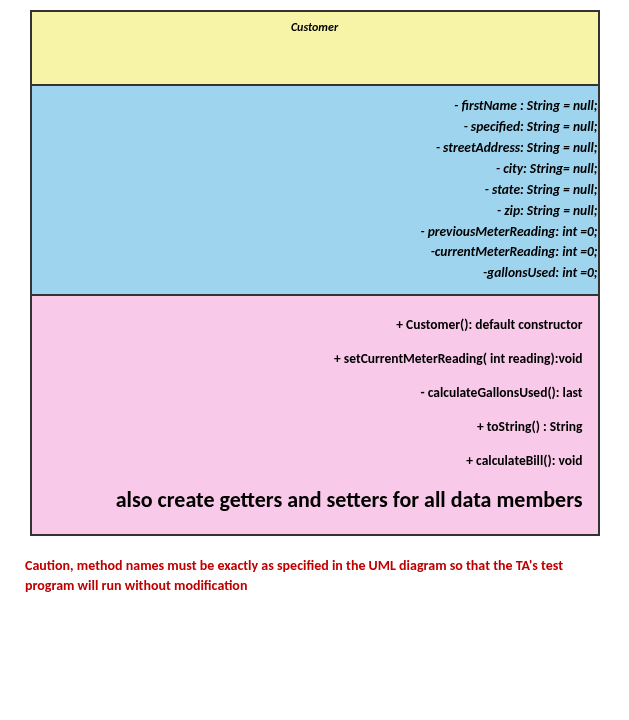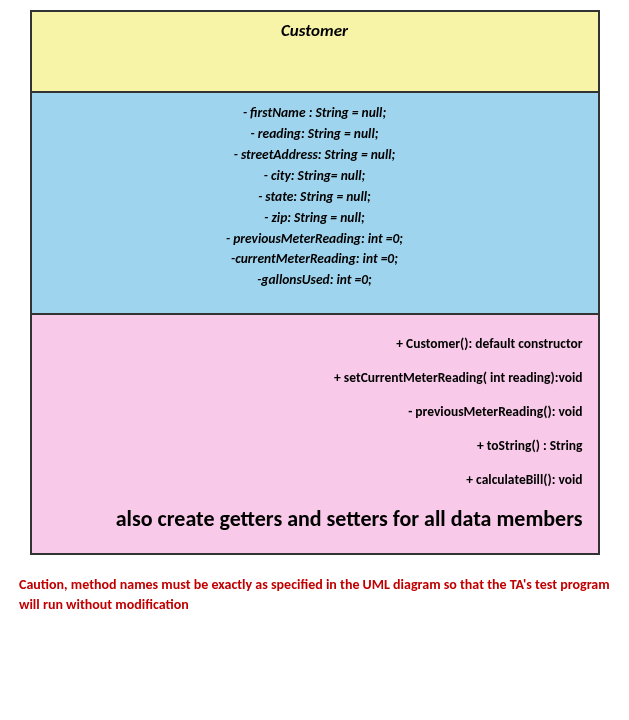--- a/index.html
+++ b/index.html
@@ -20,27 +20,27 @@
     }
     .uml-header {
       background: #f7f4a8;
       text-align: center;
       padding: 8px 0 50px 0;
       border-bottom: 2px solid #333;
     }
     .uml-header-title {
       font-weight: bold;
       font-style: italic;
-      font-size: 17px;
+      font-size: 12px;
       color: #000;
     }
     .uml-attributes {
       background: #9fd4ee;
-      text-align: center;
-      padding: 10px 0 22px 0;
+      text-align: right;
+      padding: 10px 0 10px 0;
       border-bottom: 2px solid #333;
     }
     .attr-line {
       font-weight: bold;
       font-style: italic;
       font-size: 13.5px;
       color: #000;
       line-height: 1.55;
     }
     .uml-methods {
@@ -60,45 +60,45 @@
       font-size: 22px;
       color: #000;
       margin-top: 0;
       margin-bottom: 5px;
       line-height: 1.3;
     }
     .caution {
       font-weight: bold;
       font-size: 14px;
       color: #c00000;
-      margin: 15px 0 0 4px;
+      margin: 15px 0 0 10px;
       line-height: 1.4;
     }
   </style>
 </head>
 <body>
 
 <div class="uml-container">
   <div class="uml-header">
     <div class="uml-header-title">Customer</div>
   </div>
   <div class="uml-attributes">
     <div class="attr-line">- firstName : String = null;</div>
-    <div class="attr-line">- reading: String = null;</div>
+    <div class="attr-line">- specified: String = null;</div>
     <div class="attr-line">- streetAddress:  String = null;</div>
     <div class="attr-line">- city:  String= null;</div>
     <div class="attr-line">- state:  String = null;</div>
     <div class="attr-line">- zip:  String = null;</div>
     <div class="attr-line">- previousMeterReading: int =0;</div>
     <div class="attr-line">-currentMeterReading: int =0;</div>
     <div class="attr-line">-gallonsUsed: int =0;</div>
   </div>
   <div class="uml-methods">
     <div class="method-line">+ Customer():  default constructor</div>
     <div class="method-line">+ setCurrentMeterReading( int reading):void</div>
-    <div class="method-line">- previousMeterReading(): void</div>
+    <div class="method-line">- calculateGallonsUsed(): last</div>
     <div class="method-line">+ toString() : String</div>
     <div class="method-line">+ calculateBill(): void</div>
     <div class="method-note">also create getters and setters for all data members</div>
   </div>
 </div>
 
 <div class="caution">Caution, method names must be exactly as specified in the UML diagram so that the TA's test program will run without modification</div>
 
 </body></html>

